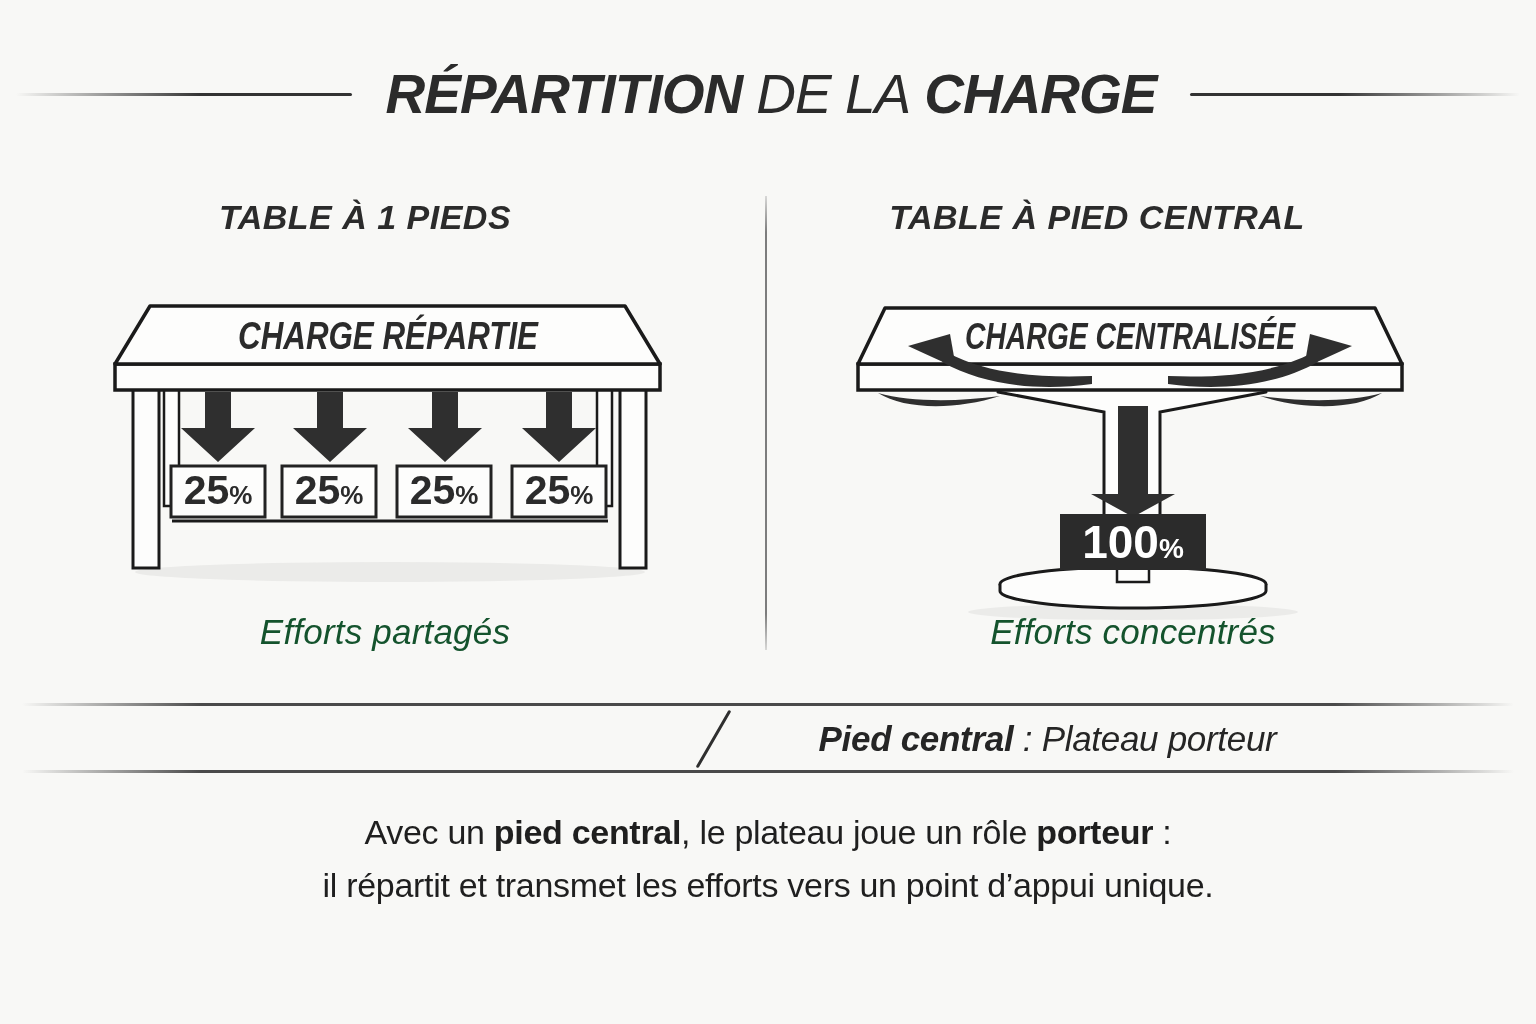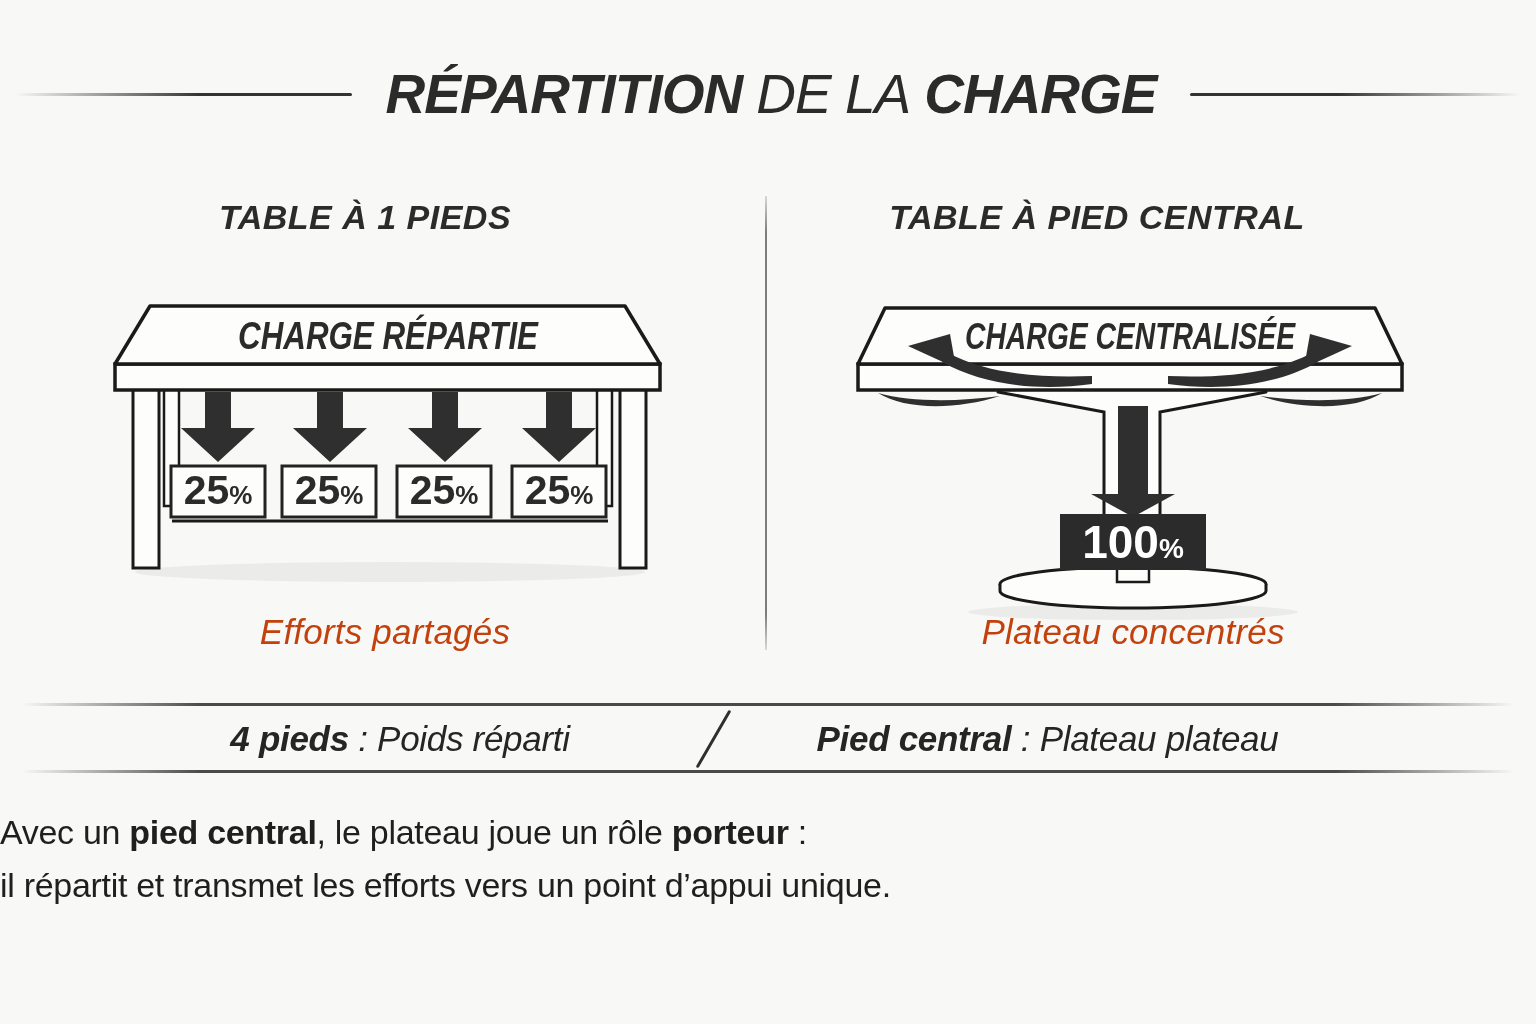--- a/index.html
+++ b/index.html
@@ -44,21 +44,21 @@
 
   
   .diagram{position:absolute;}
   .diagram.left{left:90px;top:292px;width:590px;height:300px;}
   .diagram.right{left:840px;top:292px;width:580px;height:330px;}
   svg text{font-family:"Liberation Sans","DejaVu Sans",sans-serif;}
 
   
   .caption{
     position:absolute;top:612px;text-align:center;
-    font-style:italic;font-weight:400;font-size:35px;color:#c2410c;
+    font-style:italic;font-weight:400;font-size:35px;color:#14532d;
     letter-spacing:.2px;white-space:nowrap;
   }
   .caption.left{left:90px;width:590px;}
   .caption.right{left:843px;width:580px;}
 
   
   .h-rule{
     position:absolute;left:22px;width:1492px;height:3px;border-radius:2px;
     background:linear-gradient(to right,rgba(70,70,70,0),#4a4a4a 12%,#4a4a4a 88%,rgba(70,70,70,0));
   }
@@ -72,21 +72,21 @@
     position:absolute;top:719px;text-align:center;font-size:35px;
     font-style:italic;color:#252525;white-space:nowrap;letter-spacing:-.3px;
   }
   .compare-cell.left{left:95px;width:610px;}
   .compare-cell.right{left:740px;width:615px;}
   .compare-cell .term{font-weight:700;}
   .compare-cell .desc{font-weight:400;}
 
   
   .footer-note{
-    position:absolute;top:806px;left:0;width:1536px;
+    position:absolute;top:806px;left:0;width:1536px;text-align:center;
     font-size:34px;line-height:53px;color:#1f1f1f;letter-spacing:-.3px;
   }
   .footer-note .b{font-weight:700;}
 </style>
 </head>
 <body>
 
 <div class="canvas">
 
   <div class="title-row">
@@ -152,26 +152,25 @@
     <ellipse cx="1133" cy="584" rx="133" ry="17" fill="#fdfdfc" stroke="#1a1a1a" stroke-width="3"></ellipse>
     <path d="M 1000 584 L 1000 591 A 133 17 0 0 0 1266 591 L 1266 584" fill="#fdfdfc" stroke="#1a1a1a" stroke-width="3"></path>
 
     <rect x="1117" y="568" width="32" height="14" fill="#fdfdfc" stroke="#1a1a1a" stroke-width="2.5"></rect>
 
     <rect x="1060" y="514" width="146" height="56" fill="#2b2b2b"></rect>
     <text x="1133" y="558" text-anchor="middle" fill="#ffffff"><tspan style="font-weight:700;font-size:46px">100</tspan><tspan style="font-weight:700;font-size:28px">%</tspan></text>
   </svg>
 
   <div class="caption left">Efforts partagés</div>
-  <div class="caption right">Plateau concentrés</div>
+  <div class="caption right">Efforts concentrés</div>
 
   <div class="h-rule top"></div>
   <div class="h-rule bottom"></div>
   <div class="slash"></div>
-  <div class="compare-cell left"><span class="term">4 pieds</span><span class="desc"> : </span><span class="desc">Poids réparti</span></div>
-  <div class="compare-cell right"><span class="term">Pied central</span><span class="desc"> : </span><span class="desc">Plateau plateau</span></div>
+  <div class="compare-cell right"><span class="term">Pied central</span><span class="desc"> : </span><span class="desc">Plateau porteur</span></div>
 
   <div class="footer-note">
     <div><span>Avec un </span><span class="b">pied central</span><span>, le plateau joue un rôle </span><span class="b">porteur</span><span> :</span></div>
     <div>il répartit et transmet les efforts vers un point d’appui unique.</div>
   </div>
 
 </div>
 
 </body></html>

